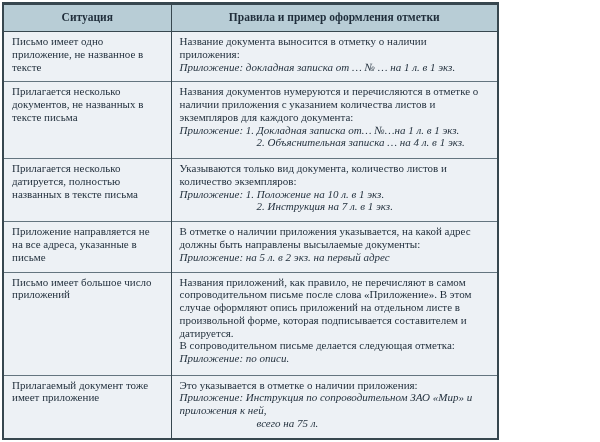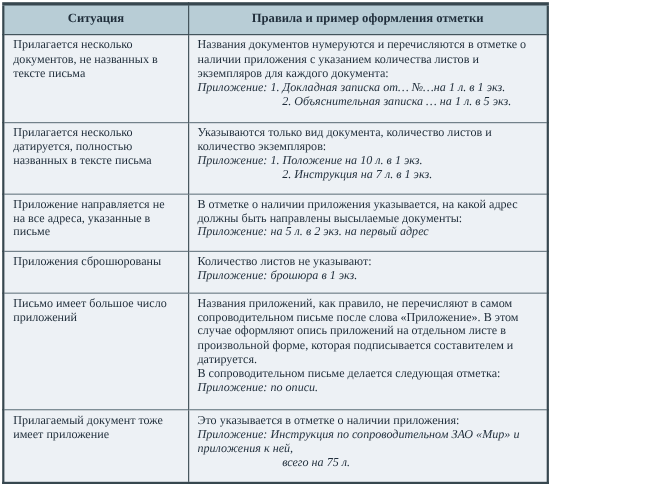--- a/index.html
+++ b/index.html
@@ -66,54 +66,54 @@
 <div class="page">
   <table class="rules-table">
     <thead>
       <tr>
         <th class="col-situation">Ситуация</th>
         <th class="col-rules">Правила и пример оформления отметки</th>
       </tr>
     </thead>
     <tbody>
 
+  <tr>
+    <td class="situation">Письмо имеет одно приложение, не названное в тексте</td>
+    <td class="rules">
+            <div class="line rule">Название документа выносится в отметку о наличии приложения:</div>
+            <div class="line example">Приложение: докладная записка от … № … на 1 л. в 1 экз.</div>
+          </td>
+  </tr>
 
   <tr>
     <td class="situation">Прилагается несколько документов, не названных в тексте письма</td>
     <td class="rules">
             <div class="line rule">Названия документов нумеруются и перечисляются в отметке о наличии приложения с указанием количества листов и экземпляров для каждого документа:</div>
             <div class="line example">Приложение: 1. Докладная записка от… №…на 1 л. в 1 экз.</div>
-            <div class="line example indent-list">2. Объяснительная записка … на 1 л. в 5 экз.</div>
+            <div class="line example indent-list">2. Объяснительная записка … на 4 л. в 1 экз.</div>
           </td>
   </tr>
 
   <tr>
     <td class="situation">Прилагается несколько датируется, полностью названных в тексте письма</td>
     <td class="rules">
             <div class="line rule">Указываются только вид документа, количество листов и количество экземпляров:</div>
             <div class="line example">Приложение: 1. Положение на 10 л. в 1 экз.</div>
             <div class="line example indent-list">2. Инструкция на 7 л. в 1 экз.</div>
           </td>
   </tr>
 
   <tr>
     <td class="situation">Приложение направляется не на все адреса, указанные в письме</td>
     <td class="rules">
             <div class="line rule">В отметке о наличии приложения указывается, на какой адрес должны быть направлены высылаемые документы:</div>
             <div class="line example">Приложение: на 5 л. в 2 экз. на первый адрес</div>
           </td>
   </tr>
 
-  <tr>
-    <td class="situation">Приложения сброшюрованы</td>
-    <td class="rules">
-            <div class="line rule">Количество листов не указывают:</div>
-            <div class="line example">Приложение: брошюра в 1 экз.</div>
-          </td>
-  </tr>
 
   <tr>
     <td class="situation">Письмо имеет большое число приложений</td>
     <td class="rules">
             <div class="line rule">Названия приложений, как правило, не перечисляют в самом сопроводительном письме после слова «Приложение». В этом случае оформляют опись приложений на отдельном листе в произвольной форме, которая подписывается составителем и датируется.</div>
             <div class="line rule">В сопроводительном письме делается следующая отметка:</div>
             <div class="line example">Приложение: по описи.</div>
           </td>
   </tr>
 

